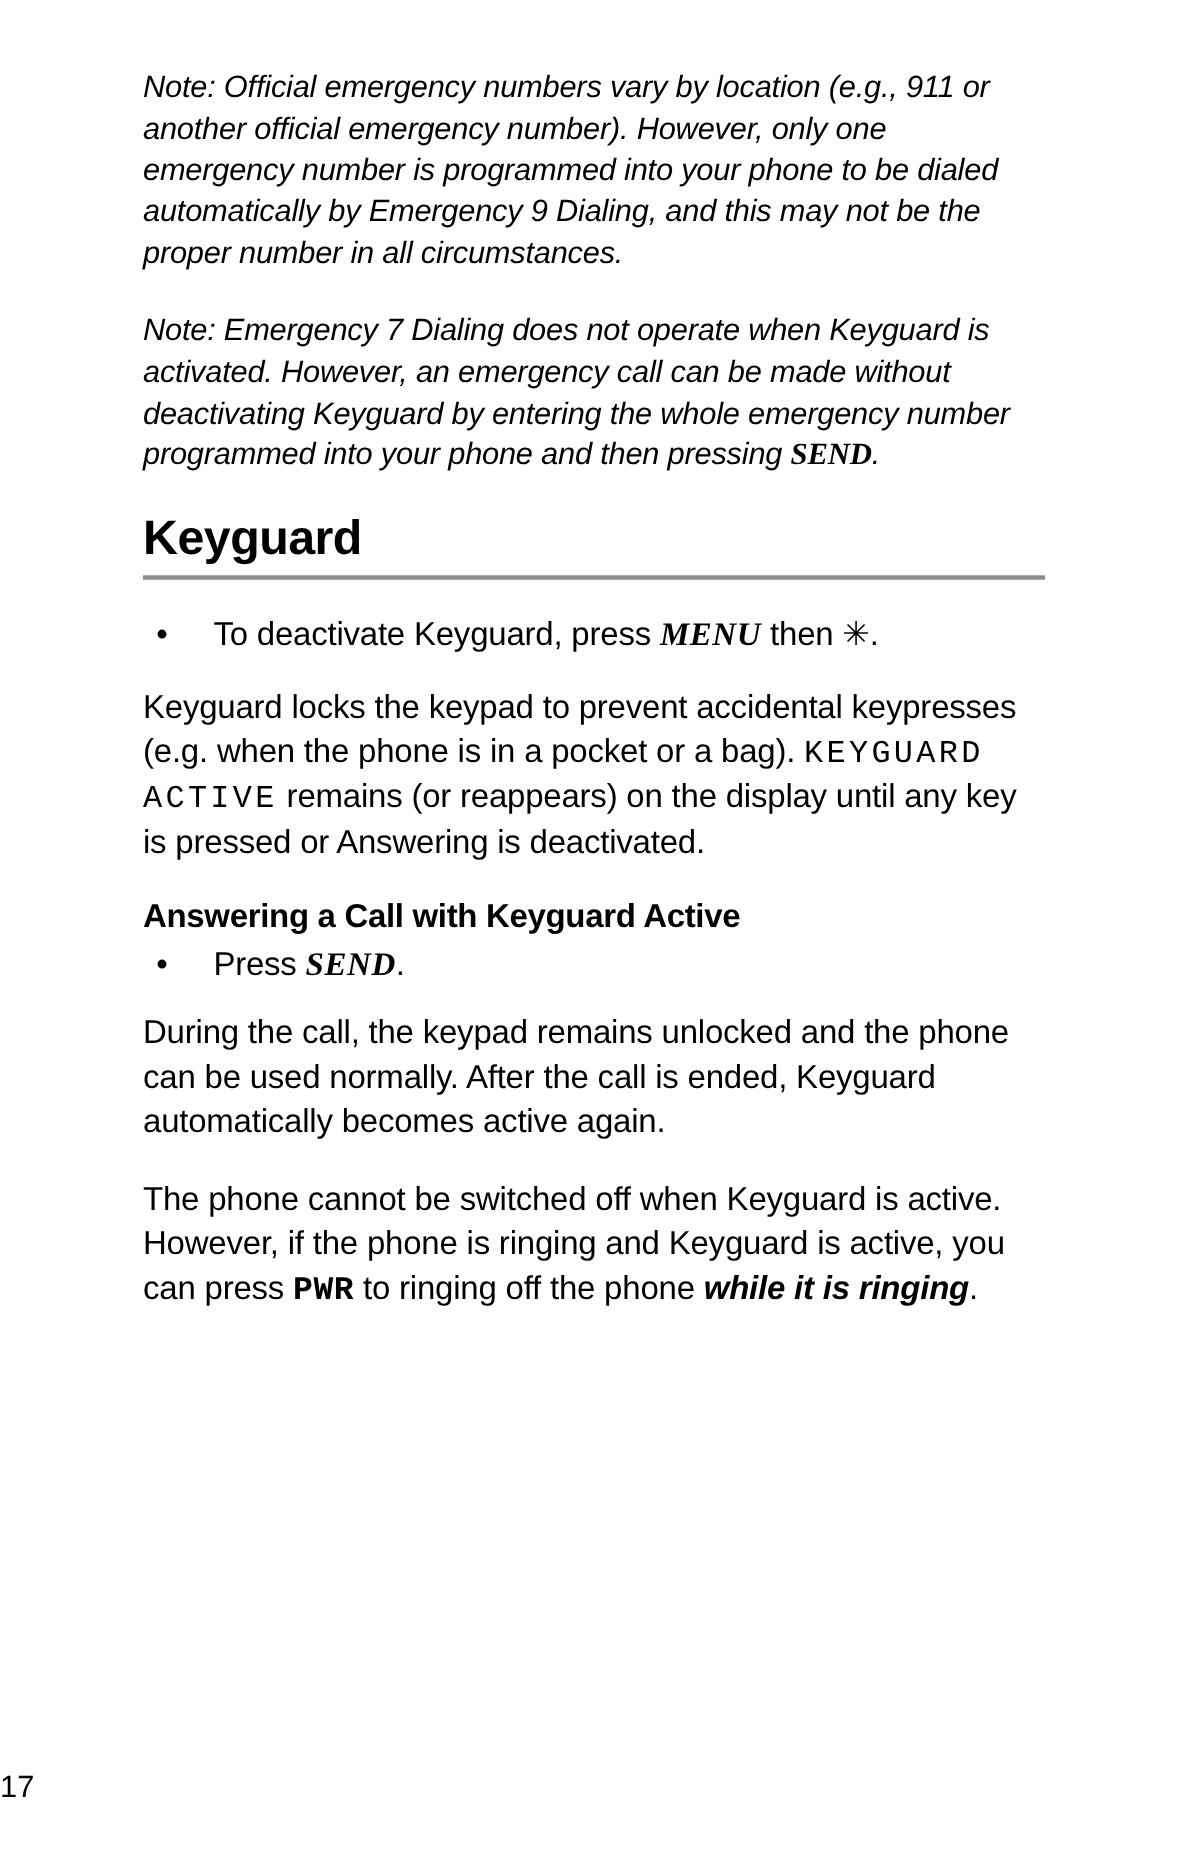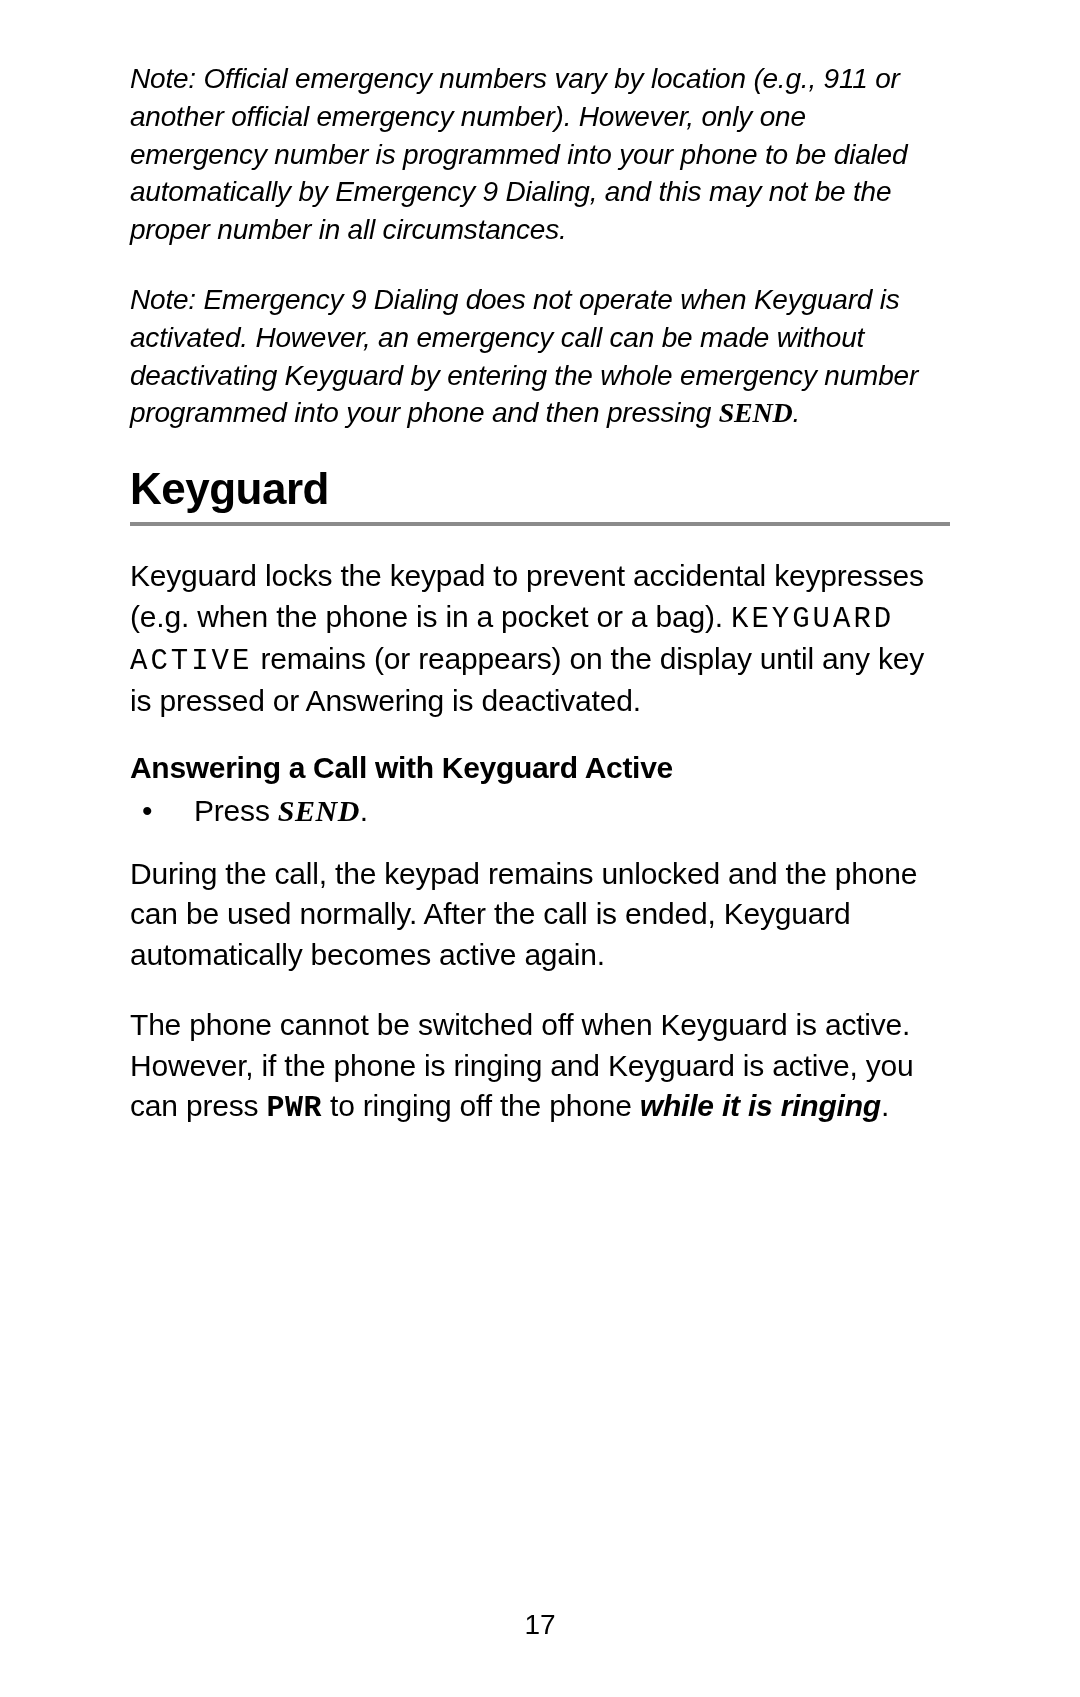--- a/index.html
+++ b/index.html
@@ -95,37 +95,40 @@
     }
     .inline-italic {
       font-style: italic;
       font-weight: bold;
     }
     .page-number {
       position: absolute;
       bottom: 56px;
       left: 0;
       right: 0;
-      text-align: center;
+      text-align: left;
       font-size: 28px;
     }
   </style>
 </head>
 <body>
 
 <p class="note-para">Note: Official emergency numbers vary by location (e.g., 911 or another official emergency number). However, only one emergency number is programmed into your phone to be dialed automatically by Emergency 9 Dialing, and this may not be the proper number in all circumstances.</p>
 
 <p class="note-para">
-  <span>Note: Emergency 9 Dialing does not operate when Keyguard is activated. However, an emergency call can be made without deactivating Keyguard by entering the whole emergency number programmed into your phone and then pressing </span><span class="key">SEND</span><span>.</span>
+  <span>Note: Emergency 7 Dialing does not operate when Keyguard is activated. However, an emergency call can be made without deactivating Keyguard by entering the whole emergency number programmed into your phone and then pressing </span><span class="key">SEND</span><span>.</span>
 </p>
 
 <h2 class="heading-section">Keyguard</h2>
 <hr class="section-rule">
 
 <ul class="bullet-list">
+  <li>
+    <span>To deactivate Keyguard, press </span><span class="key-ital">MENU</span><span> then ✳.</span>
+  </li>
 </ul>
 
 <p class="body-para">
   <span>Keyguard locks the keypad to prevent accidental keypresses (e.g. when the phone is in a pocket or a bag). </span><span class="display-text">KEYGUARD ACTIVE</span><span> remains (or reappears) on the display until any key is pressed or Answering is deactivated.</span>
 </p>
 
 <h3 class="subheading">Answering a Call with Keyguard Active</h3>
 
 <ul class="bullet-list" style="margin-bottom:22px;">
   <li>

